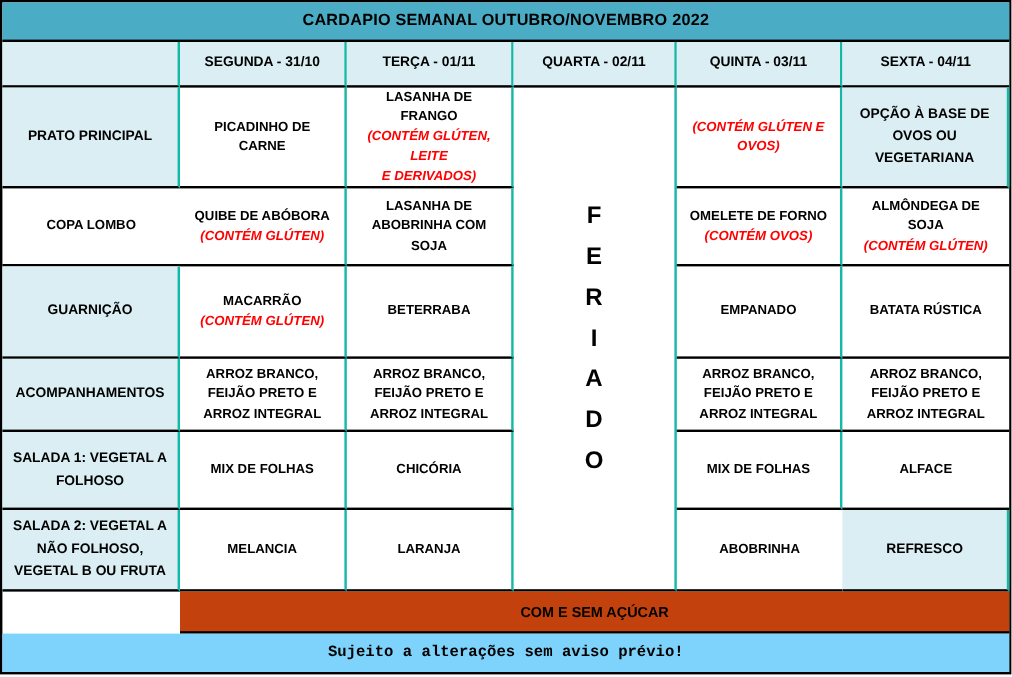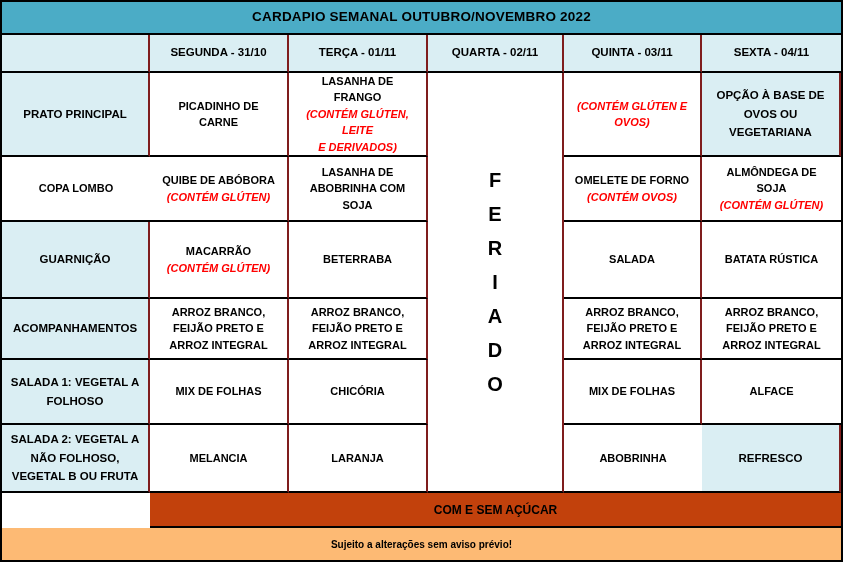--- a/index.html
+++ b/index.html
@@ -17,21 +17,21 @@
     height: 562px;
     box-sizing: border-box;
     border: 2px solid #000;
     display: grid;
     grid-template-columns: 148px 139px 139px 136px 138px 1fr;
     grid-template-rows: 33px 38px 84px 65px 77px 61px 65px 68px 35px 1fr;
     background: #ffffff;
   }
   .cell {
     box-sizing: border-box;
-    border-right: 2px solid #7f1d1d;
+    border-right: 2px solid #14b8a6;
     border-bottom: 2px solid #000;
     display: flex;
     flex-direction: column;
     align-items: center;
     justify-content: center;
     text-align: center;
     white-space: pre-line;
     font-weight: bold;
     font-size: 11px;
     line-height: 1.5;
@@ -55,22 +55,23 @@
     grid-column: 4;
     font-size: 20px;
     line-height: 34px;
   }
   .refresco-value {
     grid-column: 2 / span 5;
     background: #c2410c;
     font-size: 12px;
   }
   .footer-cell {
-    background: #fdba74;
-    font-size: 10px;
+    background: #7dd3fc;
+    font-size: 13px;
+    font-family: Liberation Mono, monospace;
   }
   .allergen {
     color: #FF0000;
     font-style: italic;
   }
 </style>
 </head>
 <body>
 
 <div class="menu-table">
@@ -137,21 +138,21 @@
 
   <div class="cell rowhead">GUARNIÇÃO</div>
   <div class="cell">
     <span>MACARRÃO</span>
     <span class="allergen">(CONTÉM GLÚTEN)</span>
   </div>
   <div class="cell">
     <span>BETERRABA</span>
   </div>
   <div class="cell">
-    <span>SALADA</span>
+    <span>EMPANADO</span>
   </div>
   <div class="cell last-col">
     <span>BATATA RÚSTICA</span>
   </div>
 
   <div class="cell rowhead">ACOMPANHAMENTOS</div>
   <div class="cell">
     <span>ARROZ BRANCO,
 FEIJÃO PRETO E
 ARROZ INTEGRAL</span>

